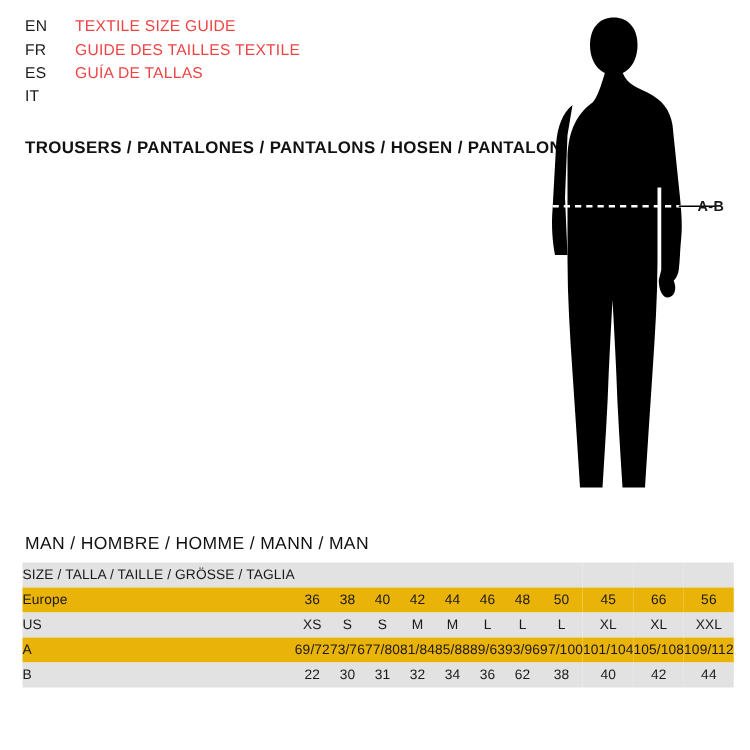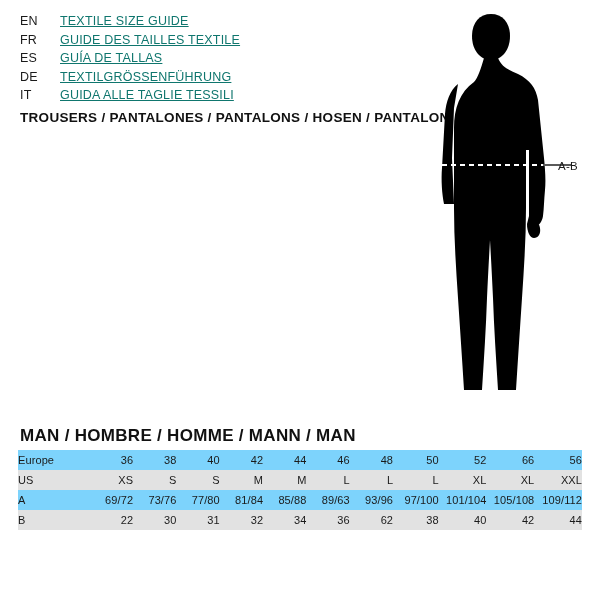--- a/index.html
+++ b/index.html
@@ -37,59 +37,59 @@
   }
   .lang-code {
     width: 40px;
     font-size: 12.5px;
     letter-spacing: 0.2px;
     color: #1a1a1a;
   }
   .lang-text {
     font-size: 12.5px;
     letter-spacing: 0.2px;
-    color: #0f766e;
-    text-decoration: underline;
+    color: #ef4444;
   }
 
   .section-title {
     position: absolute;
     left: 20px;
     top: 110px;
     font-size: 13.5px;
     font-weight: bold;
     letter-spacing: 0.3px;
     color: #111111;
   }
 
   
   .figure-wrap {
     position: absolute;
     left: 398px;
     top: 8px;
     width: 200px;
     height: 400px;
+    font-weight: bold;
   }
   .figure-svg { display: block; }
   .ab-label {
     position: absolute;
     left: 160px;
     top: 152px;
     font-size: 11.5px;
     color: #1a1a1a;
     letter-spacing: 0.3px;
   }
 
   
   .table-title {
     position: absolute;
     left: 20px;
     top: 426px;
-    font-size: 17px;
-    font-weight: bold;
+    font-size: 14px;
+    font-weight: normal;
     letter-spacing: 0.3px;
     color: #111111;
   }
   table.size-table {
     position: absolute;
     left: 18px;
     top: 450px;
     width: 564px;
     border-collapse: collapse;
     font-size: 11px;
@@ -98,29 +98,29 @@
   table.size-table td {
     padding: 2px 0 2px 0;
     height: 16px;
     white-space: nowrap;
     letter-spacing: 0.1px;
   }
   table.size-table tr.shaded {
     background: #e2e2e2;
   }
   table.size-table tr.plain {
-    background: #7dd3fc;
+    background: #eab308;
   }
   td.label-cell {
     width: 92px;
     padding-left: 3px;
   }
   td.val {
     width: 52px;
-    text-align: right;
+    text-align: center;
   }
 
   .notes {
     position: absolute;
     left: 20px;
     top: 556px;
     font-size: 10.5px;
     line-height: 15px;
     color: #1a1a1a;
     letter-spacing: 0.1px;
@@ -140,26 +140,21 @@
     </div>
     <div class="lang-row">
       <span class="lang-code">FR</span>
       <span class="lang-text">GUIDE DES TAILLES TEXTILE</span>
     </div>
     <div class="lang-row">
       <span class="lang-code">ES</span>
       <span class="lang-text">GUÍA DE TALLAS</span>
     </div>
     <div class="lang-row">
-      <span class="lang-code">DE</span>
-      <span class="lang-text">TEXTILGRÖSSENFÜHRUNG</span>
-    </div>
-    <div class="lang-row">
       <span class="lang-code">IT</span>
-      <span class="lang-text">GUIDA ALLE TAGLIE TESSILI</span>
     </div>
   </div>
 
   <div class="section-title">TROUSERS / PANTALONES / PANTALONS / HOSEN / PANTALONI</div>
 
   <div class="figure-wrap">
     <svg class="figure-svg" width="200" height="400" viewBox="0 0 200 400">
 
       <path fill="#000000" d="M74 28 C74 14 82 6 93 6 C104 6 112 14 112 28 C112 42 104 52 93 52 C82 52 74 42 74 28 Z"></path>
 
@@ -205,31 +200,45 @@
       <line x1="44" y1="157" x2="160" y2="157" stroke="#ffffff" stroke-width="2" stroke-dasharray="5,4"></line>
       <line x1="145" y1="157" x2="174" y2="157" stroke="#000000" stroke-width="1.3"></line>
     </svg>
     <div class="ab-label">A-B</div>
   </div>
 
   <div class="table-title">MAN / HOMBRE / HOMME / MANN / MAN</div>
 
   <table class="size-table">
     <tbody>
+      <tr class="shaded">
+        <td class="label-cell">SIZE / TALLA / TAILLE / GRÖSSE / TAGLIA</td>
+        <td class="val"></td>
+        <td class="val"></td>
+        <td class="val"></td>
+        <td class="val"></td>
+        <td class="val"></td>
+        <td class="val"></td>
+        <td class="val"></td>
+        <td class="val"></td>
+        <td class="val"></td>
+        <td class="val"></td>
+        <td class="val"></td>
+      </tr>
       <tr class="plain">
         <td class="label-cell">Europe</td>
         <td class="val">36</td>
         <td class="val">38</td>
         <td class="val">40</td>
         <td class="val">42</td>
         <td class="val">44</td>
         <td class="val">46</td>
         <td class="val">48</td>
         <td class="val">50</td>
-        <td class="val">52</td>
+        <td class="val">45</td>
         <td class="val">66</td>
         <td class="val">56</td>
       </tr>
       <tr class="shaded">
         <td class="label-cell">US</td>
         <td class="val">XS</td>
         <td class="val">S</td>
         <td class="val">S</td>
         <td class="val">M</td>
         <td class="val">M</td>

